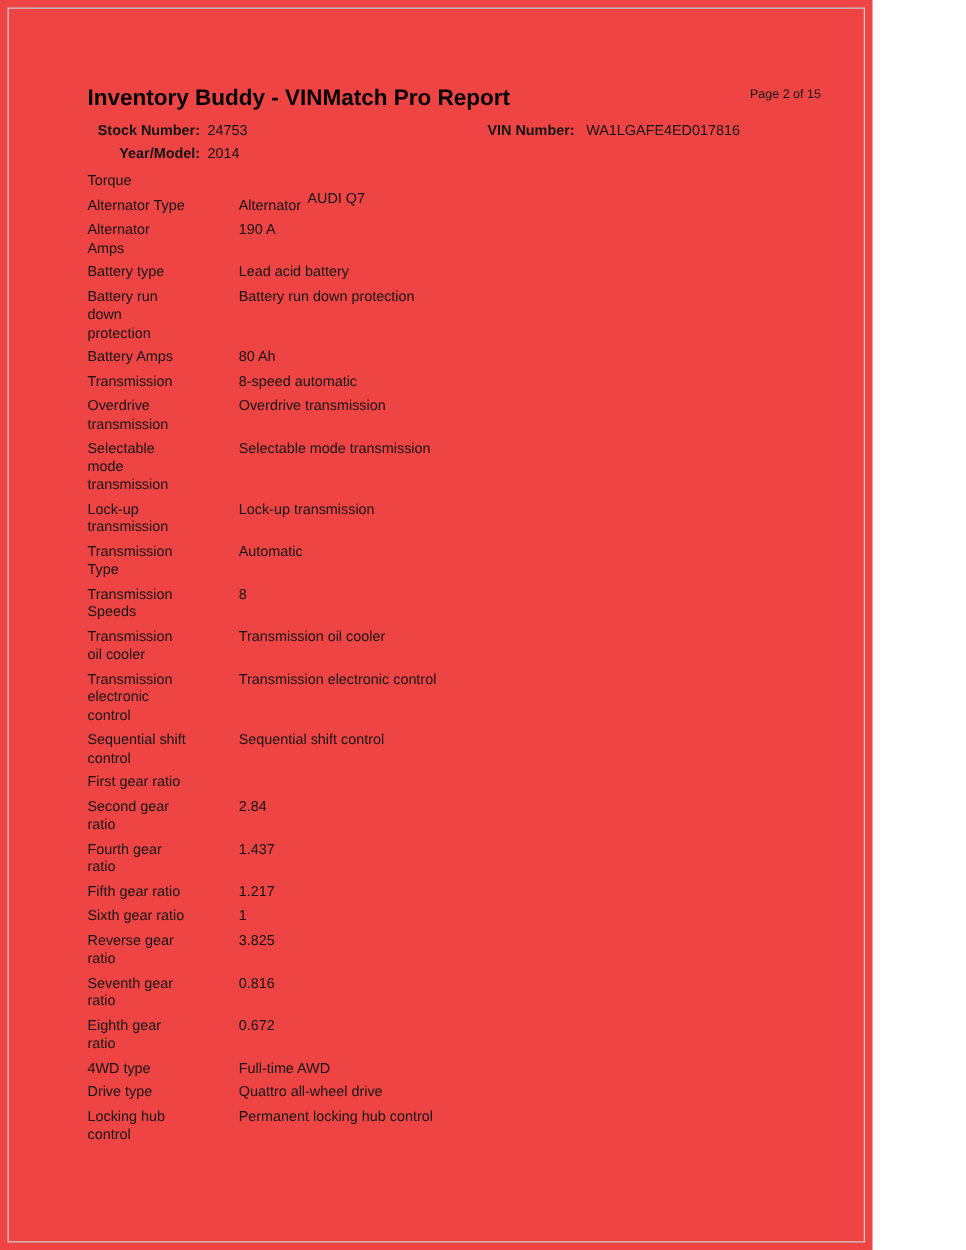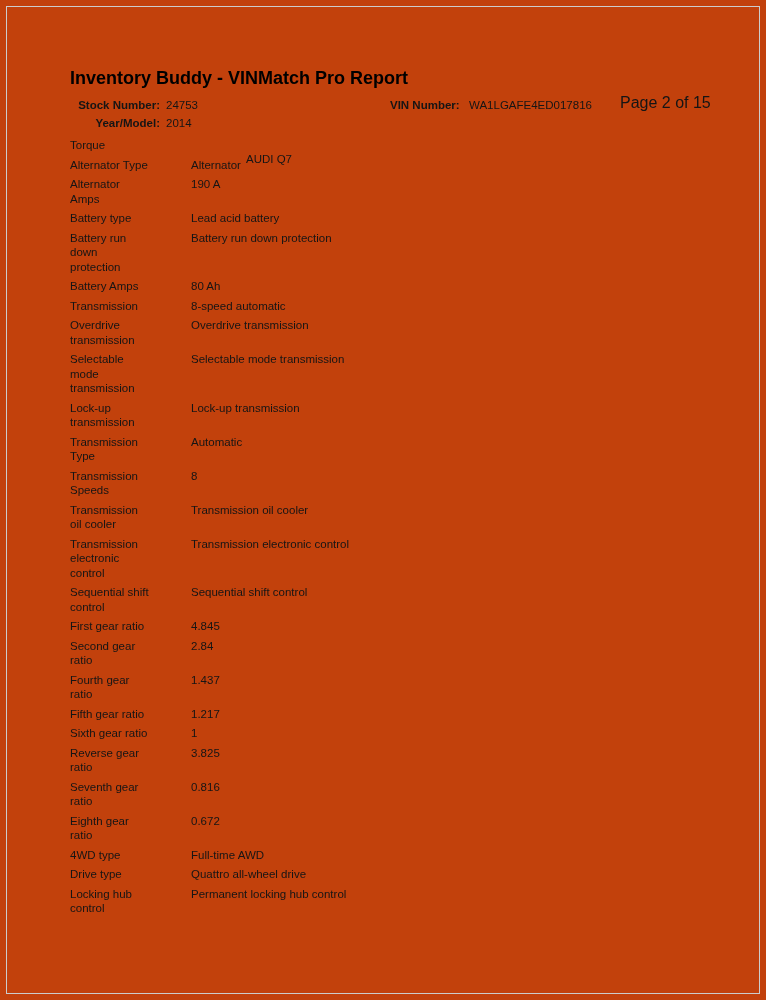--- a/index.html
+++ b/index.html
@@ -2,23 +2,23 @@
 <html><head>
 <meta charset="utf-8">
 <style>
   html, body {
     margin: 0;
     padding: 0;
     background: #ffffff;
   }
   .page {
     position: relative;
-    width: 766px;
+    width: 698px;
     height: 1000px;
-    background: #c2410c;
+    background: #ef4444;
     font-family: "Liberation Sans", "DejaVu Sans", sans-serif;
     color: #151515;
     overflow: hidden;
   }
   .page-border {
     position: absolute;
     left: 6px; top: 6px; right: 6px; bottom: 6px;
     border: 1px solid #cccccc;
     pointer-events: none;
   }
@@ -27,25 +27,24 @@
     left: 70px;
     top: 68px;
     font-size: 18px;
     font-weight: 700;
     line-height: 20px;
     color: #000000;
     white-space: nowrap;
   }
   .page-num {
     position: absolute;
-    left: 620px;
+    left: 600px;
     top: 69px;
-    font-size: 16px;
+    font-size: 10px;
     line-height: 14px;
-    margin-top: 27px;
   }
   .hdr-item {
     position: absolute;
     font-size: 11.5px;
     line-height: 14px;
     white-space: nowrap;
   }
   .hdr-bold { font-weight: 700; }
   .stock-label   { left: 70px;  top: 98px;  width: 90px; text-align: right; }
   .stock-value   { left: 166px; top: 98px; }
@@ -179,21 +178,20 @@
   </div>
 
   <div class="spec-row">
     <div class="spec-label">Sequential shift
 control</div>
     <div class="spec-value">Sequential shift control</div>
   </div>
 
   <div class="spec-row">
     <div class="spec-label">First gear ratio</div>
-    <div class="spec-value">4.845</div>
   </div>
 
   <div class="spec-row">
     <div class="spec-label">Second gear
 ratio</div>
     <div class="spec-value">2.84</div>
   </div>
 
 
   <div class="spec-row">

